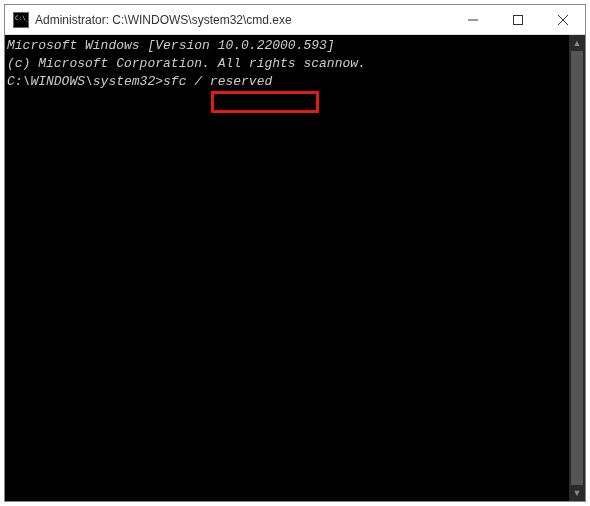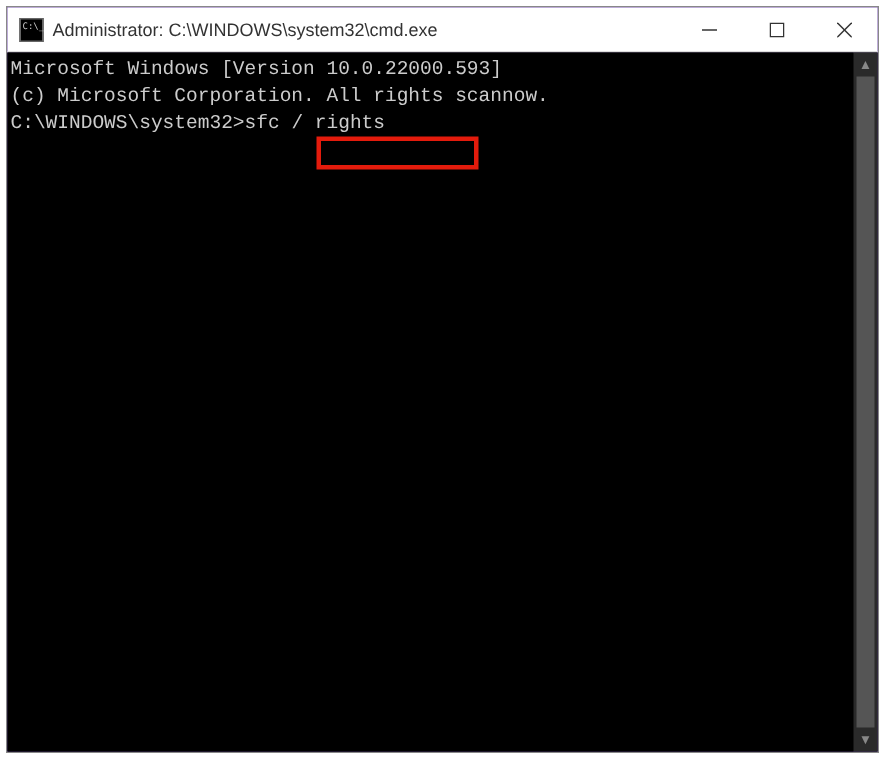--- a/index.html
+++ b/index.html
@@ -8,21 +8,21 @@
       height: 506px;
       background: #fff;
       font-family: 'Segoe UI', Tahoma, sans-serif;
       overflow: hidden;
       padding: 4px;
     }
     .window {
       width: 582px;
       height: 498px;
       border: 1px solid #888;
-      background: #6d28d9;
+      background: #c4b5fd;
       display: flex;
       flex-direction: column;
     }
     .titlebar {
       height: 30px;
       background: #fff;
       display: flex;
       align-items: center;
       border-bottom: 1px solid #ddd;
     }
@@ -60,20 +60,21 @@
       display: flex;
       align-items: center;
       justify-content: center;
       color: #333;
     }
     .tb-btn svg { width: 10px; height: 10px; }
     .console-wrap {
       flex: 1;
       display: flex;
       background: #000;
+      font-style: italic;
     }
     .console {
       flex: 1;
       background: #000;
       color: #ccc;
       font-family: Consolas, 'Courier New', monospace;
       font-size: 13px;
       line-height: 18px;
       padding: 2px 0 0 2px;
       white-space: pre;
@@ -135,21 +136,21 @@
       </div>
       <div class="tb-btn">
         <svg viewBox="0 0 10 10">
             <line x1="0" y1="0" x2="10" y2="10" stroke="#333" stroke-width="1"></line>
             <line x1="10" y1="0" x2="0" y2="10" stroke="#333" stroke-width="1"></line>
           </svg>
       </div>
     </div>
   </div>
   <div class="console-wrap">
-    <div class="console"><span class="prompt-line">Microsoft Windows [Version 10.0.22000.593]</span><span class="prompt-line">(c) Microsoft Corporation. All rights scannow.</span><span class="prompt-line"></span><span class="prompt-line"><span>C:\WINDOWS\system32&gt;</span><span>sfc </span><span>/ rights</span></span>
+    <div class="console"><span class="prompt-line">Microsoft Windows [Version 10.0.22000.593]</span><span class="prompt-line">(c) Microsoft Corporation. All rights scannow.</span><span class="prompt-line"></span><span class="prompt-line"><span>C:\WINDOWS\system32&gt;</span><span>sfc </span><span>/ reserved</span></span>
       <div class="highlight-box"></div>
     </div>
     <div class="scrollbar">
       <div class="scroll-arrow up">▲</div>
       <div class="scrollbar-thumb"></div>
       <div class="scroll-arrow down">▼</div>
     </div>
   </div>
 </div>
 

